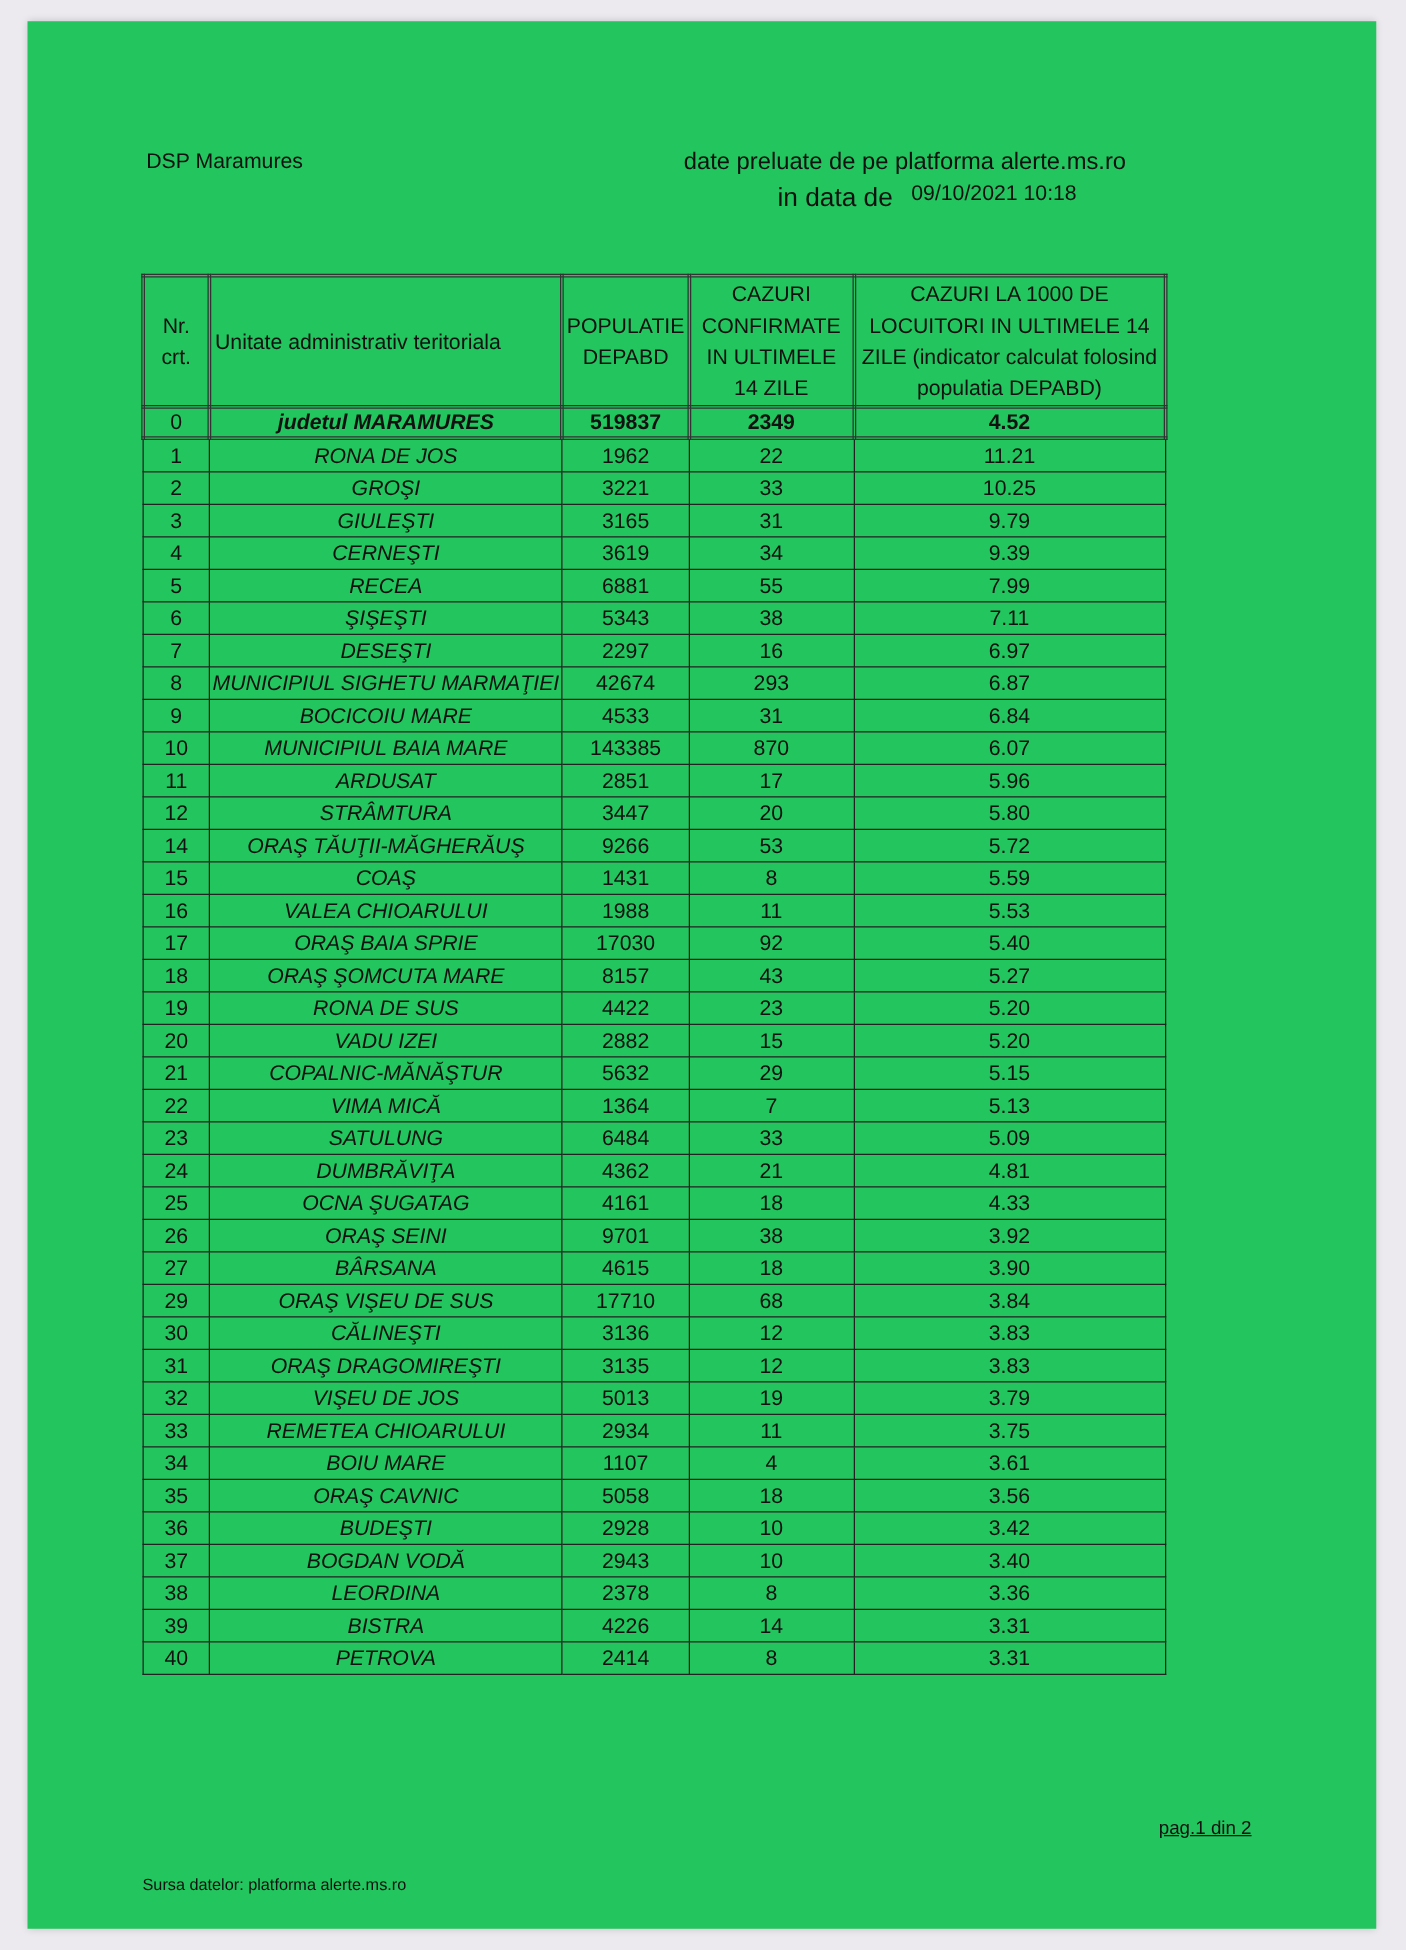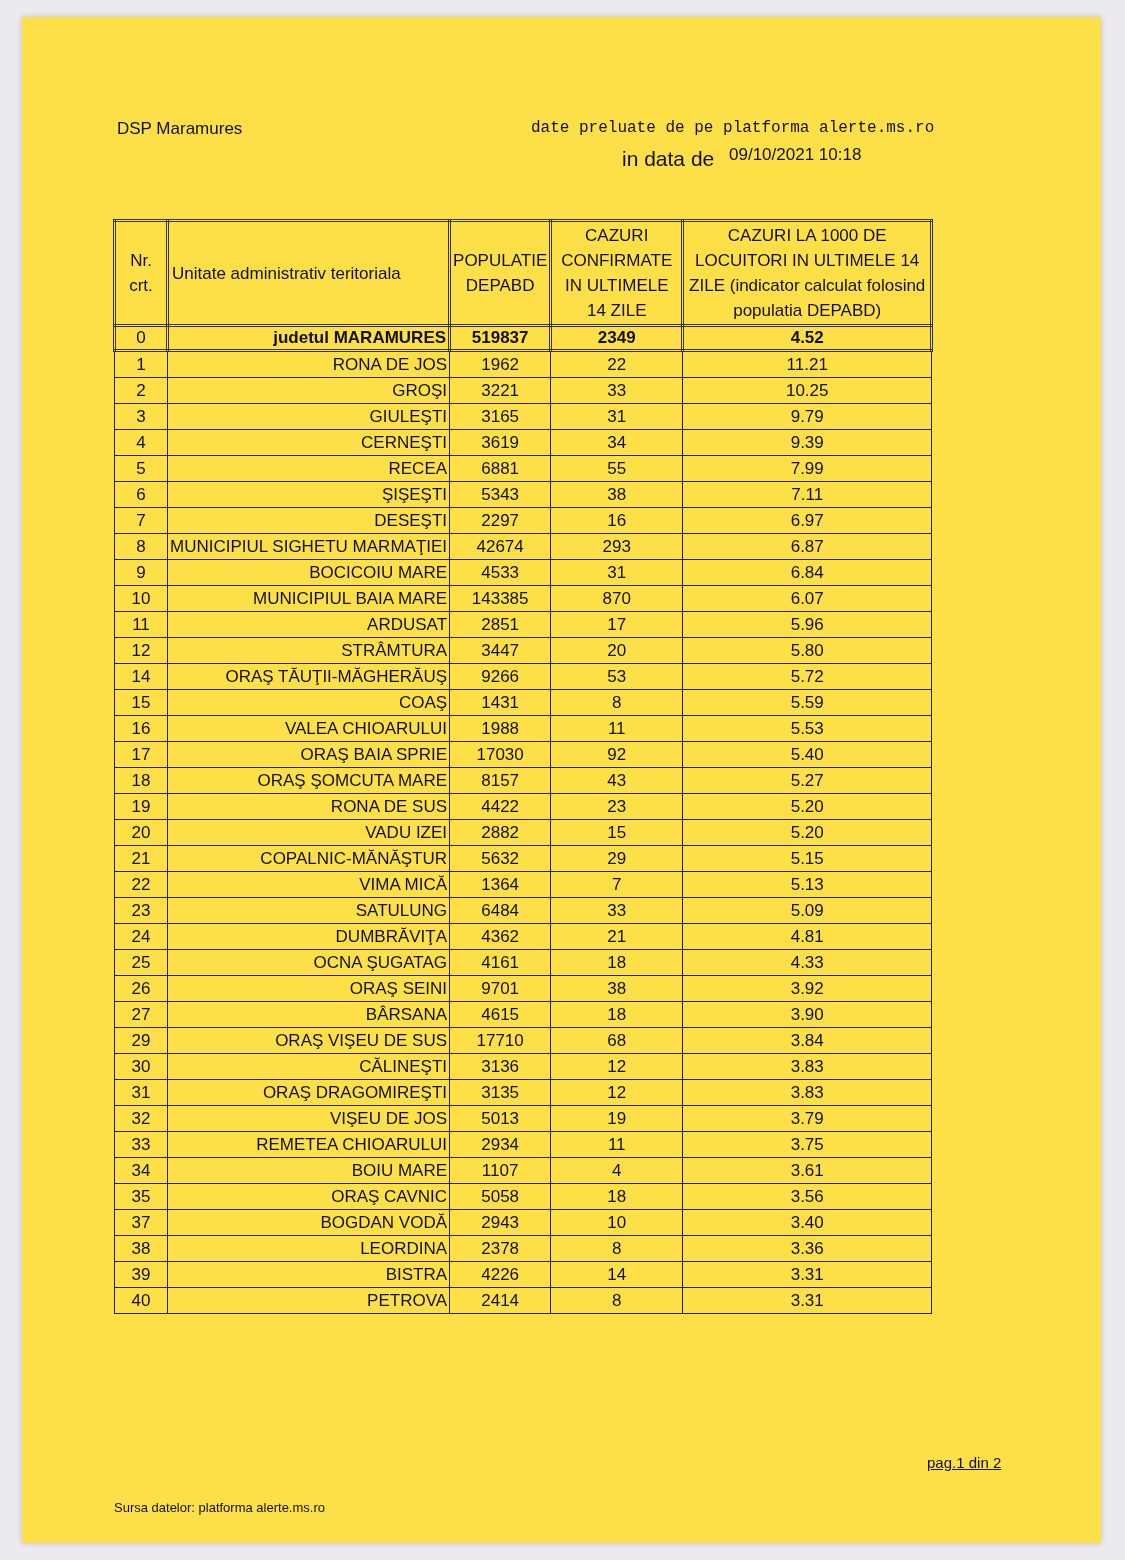--- a/index.html
+++ b/index.html
@@ -6,25 +6,25 @@
   body {
     width:1125px; height:1560px;
     background:#eceaef;
     position:relative; overflow:hidden;
     font-family:"Liberation Sans", sans-serif;
     color:#111;
   }
   .page {
     position:absolute; left:22px; top:17px;
     width:1079px; height:1526px;
-    background:#fde047;
+    background:#22c55e;
     box-shadow: 0 0 6px rgba(0,0,0,0.18);
   }
   .hdr-left { position:absolute; left:95px; top:102px; font-size:17px; }
-  .hdr-right1 { position:absolute; left:509px; top:102px; font-size:16px;font-family:Liberation Mono, monospace; }
+  .hdr-right1 { position:absolute; left:525px; top:102px; font-size:19px; }
   .hdr-right2-label { position:absolute; left:600px; top:130px; font-size:21px; }
   .hdr-right2-val { position:absolute; left:707px; top:128px; font-size:17px; }
 
   table.data {
     position:absolute; left:91px; top:202px;
     border-collapse:collapse;
     font-size:17px;
     table-layout:fixed;
   }
   table.data td, table.data th {
@@ -41,21 +41,21 @@
     white-space:normal;
     line-height:25px;
     vertical-align:middle;
     height:102px;
     border:3px double #333;
   }
   table.data th.left { text-align:left; padding-left:3px; }
   tr.total td { border:3px double #333; font-weight:bold; height:22px; line-height:22px; }
   tr.total td.nr { font-weight:normal; }
   td.nr { text-align:center; }
-  td.name { text-align:right; padding-left:3px; }
+  td.name { text-align:center; padding-left:3px;font-style:italic; }
   td.num { text-align:center; }
   col.c1 { width:53px; }
   col.c2 { width:276px; }
   col.c3 { width:101px; }
   col.c4 { width:132px; }
   col.c5 { width:249px; }
 
   .footer-left { position:absolute; left:92px; top:1439px; font-size:13px;margin-top:44px; }
   .footer-right { position:absolute; left:905px; top:1437px; font-size:15px;text-decoration:underline; }
 </style>
@@ -318,20 +318,27 @@
           <td class="num">3.61</td>
         </tr>
         <tr>
           <td class="nr">35</td>
           <td class="name">ORAŞ CAVNIC</td>
           <td class="num">5058</td>
           <td class="num">18</td>
           <td class="num">3.56</td>
         </tr>
         <tr>
+          <td class="nr">36</td>
+          <td class="name">BUDEŞTI</td>
+          <td class="num">2928</td>
+          <td class="num">10</td>
+          <td class="num">3.42</td>
+        </tr>
+        <tr>
           <td class="nr">37</td>
           <td class="name">BOGDAN VODĂ</td>
           <td class="num">2943</td>
           <td class="num">10</td>
           <td class="num">3.40</td>
         </tr>
         <tr>
           <td class="nr">38</td>
           <td class="name">LEORDINA</td>
           <td class="num">2378</td>

